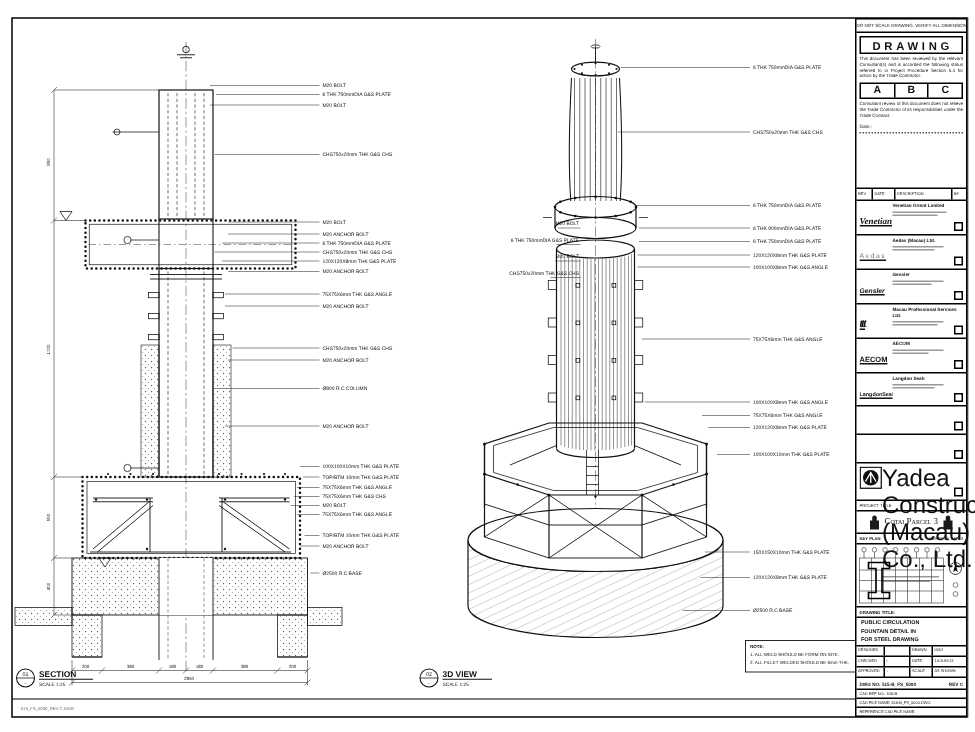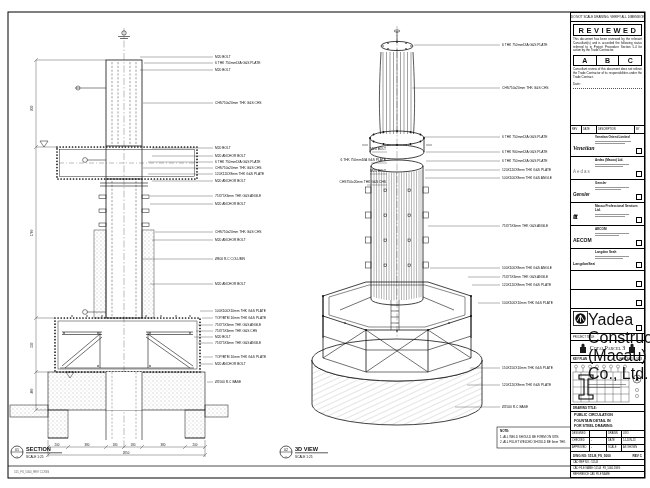--- a/index.html
+++ b/index.html
@@ -25,21 +25,21 @@
       text-align:center;padding:1px 0 0 2px;margin-bottom:2px;}
   .stamp p{margin:1px 0;font-size:3px;line-height:1.25;text-align:justify;}
   .abc{display:flex;border:1px solid #000;margin:2px 0;}
   .abc div{flex:1;text-align:center;font-size:7px;font-weight:bold;border-right:1px solid #000;padding:1px 0;}
   .abc div:last-child{border-right:none;}
   .stamp-date{font-size:3.2px;margin-top:3px;border-bottom:1px dotted #555;padding-bottom:2px;}
   .revstrip{position:absolute;top:113px;left:0;right:0;height:8px;border-bottom:1px solid #000;display:flex;}
   .revstrip div{font-size:2.6px;line-height:8px;border-right:1px solid #000;padding:0 1px;overflow:hidden;}
   .revstrip .c1{width:8px;} .revstrip .c2{width:12px;} .revstrip .c3{flex:1;} .revstrip .c4{width:7px;border-right:none;}
   .corow{position:absolute;left:0;right:0;border-bottom:1px solid #000;display:flex;align-items:flex-start;padding:2px;}
-  .corow .lg{width:22px;flex:none;overflow:hidden;}
+  .corow .lg{width:22px;flex:none;overflow:hidden;text-decoration:underline;}
   .corow .nm{font-size:3.1px;font-weight:bold;line-height:1.2;}
   .micro{height:1px;background:#999;margin-top:1.3px;}
   .cb{position:absolute;right:2px;bottom:2px;width:4px;height:4px;border:0.5px solid #000;}
   .lg-venetian{font:italic bold 6px "Liberation Serif",serif;}
   .lg-aedas{font:4.5px "Liberation Sans",sans-serif;color:#777;letter-spacing:1px;}
   .lg-gensler{font:italic bold 4.5px "Liberation Sans",sans-serif;}
   .lg-ttt{font:italic bold 8px "Liberation Serif",serif;letter-spacing:-1px;}
   .lg-aecom{font:bold 5px "Liberation Sans",sans-serif;}
   .lg-ls{font:bold 3.6px "Liberation Sans",sans-serif;}
   .contr{position:absolute;top:296px;left:0;right:0;height:25px;border-bottom:1px solid #000;
@@ -504,21 +504,21 @@
       <text class="nt" x="500" y="442.5">2. ALL FILLET WELDED SHOULD BE 6mm THK.</text>
     </g>
   </g>
 </svg>
 
 <div class="tb">
 
   <section class="tb-note">DO NOT SCALE DRAWING. VERIFY ALL DIMENSIONS ON SITE.</section>
 
   <section class="stamp">
-    <div class="stamp-title">REVIEWED</div>
+    <div class="stamp-title">DRAWING</div>
     <p>This document has been reviewed by the relevant Consultant(s) and is accorded the following status referred to in Project Procedure Section 5.4 for action by the Trade Contractor.</p>
     <div class="abc">
       <div>A</div>
       <div>B</div>
       <div>C</div>
     </div>
     <p>Consultant review of this document does not relieve the Trade Contractor of its responsibilities under the Trade Contract.</p>
     <div class="stamp-date">Date :</div>
   </section>
 

